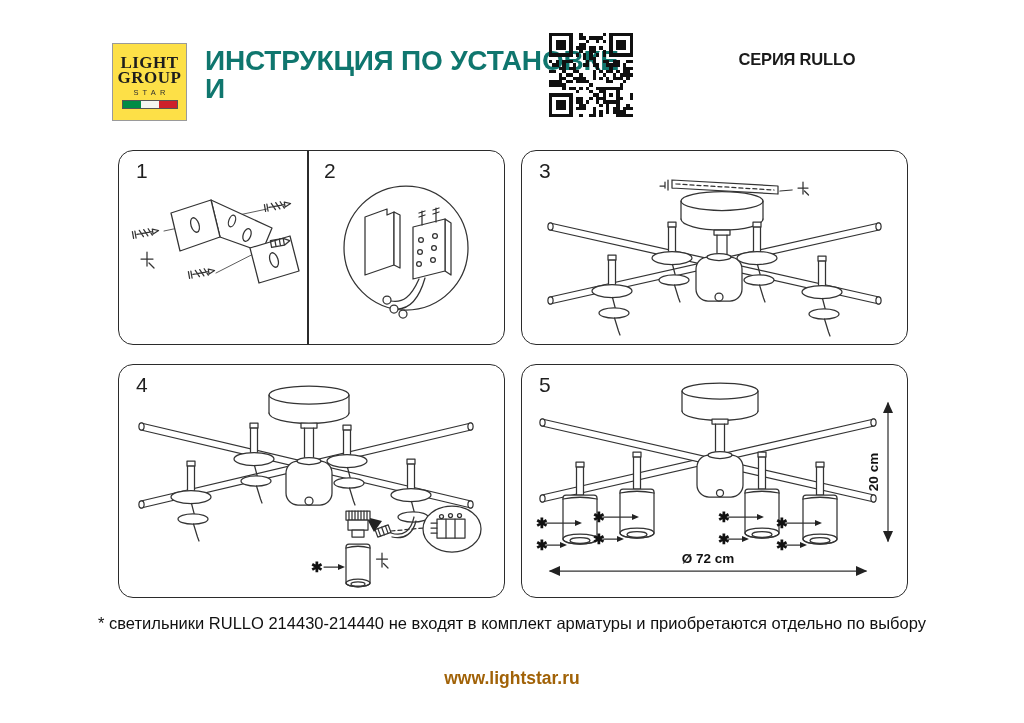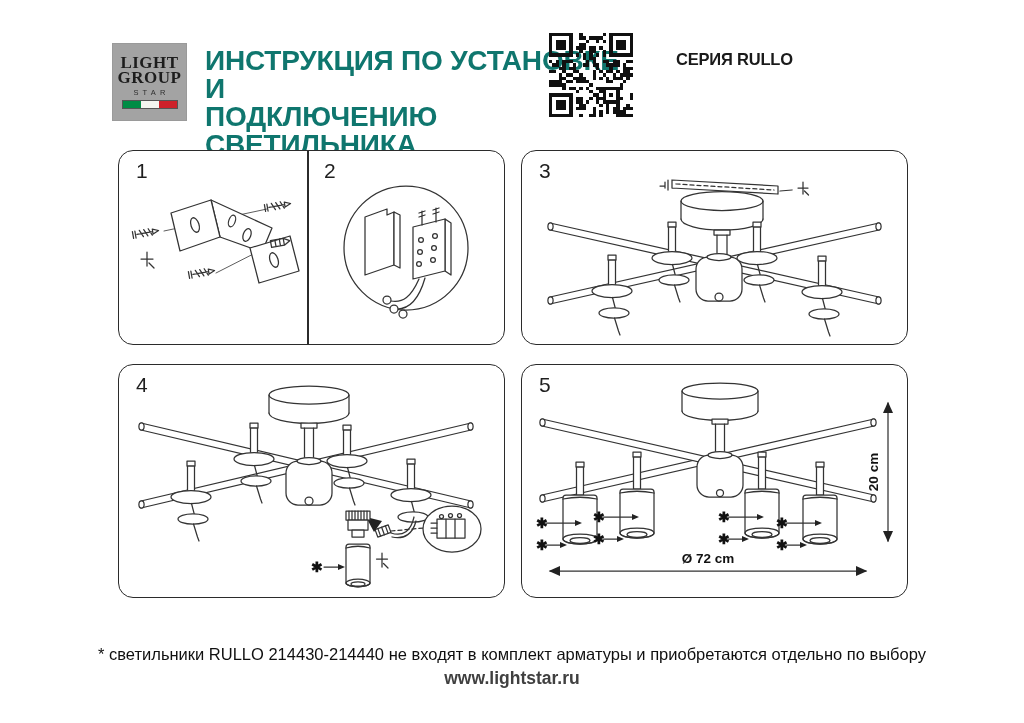--- a/index.html
+++ b/index.html
@@ -1,26 +1,26 @@
 <!DOCTYPE html>
 <html><head>
 <meta charset="utf-8">
 <style>
   html,body{margin:0;padding:0;background:#fff;}
   body{width:1024px;height:723px;position:relative;font-family:"Liberation Sans",sans-serif;color:#1a1a1a;overflow:hidden;}
   .abs{position:absolute;}
   
-  .logo-box{left:112px;top:43px;width:73px;height:76px;border:1px solid #9a9a9a;display:flex;flex-direction:column;align-items:center;justify-content:center;background:#a3a3a3;}
+  .logo-box{left:112px;top:43px;width:73px;height:76px;border:1px solid #9a9a9a;display:flex;flex-direction:column;align-items:center;justify-content:center;background:#fde047;}
   .logo-word{font-family:"Liberation Serif",serif;font-weight:700;font-size:17px;line-height:15px;letter-spacing:.5px;color:#1d1d1d;}
   .logo-group{font-size:7.5px;letter-spacing:4.2px;margin:3px 0 3px 4px;color:#2e2e2e;}
   .logo-flag{width:54px;height:7px;border:1px solid #555;display:flex;}
   .logo-flag span{flex:1;height:100%;}
   .title{left:205px;top:47px;width:420px;font-weight:700;font-size:28px;line-height:28px;letter-spacing:-.2px;color:#0f766e;}
   .qr-wrap{left:549px;top:33px;width:84px;height:84px;}
-  .series-box{left:676px;top:50px;width:242px;text-align:left;}
+  .series-box{left:676px;top:50px;width:242px;text-align:center;}
   .series-label{font-weight:700;font-size:16.5px;letter-spacing:-.2px;}
   .article-label{font-weight:700;font-size:20px;margin-top:11px;letter-spacing:-.2px;}
   
   .panel{position:absolute;border:1.6px solid #2b2b2b;border-radius:15px;background:#fff;}
   .p12{left:118px;top:150px;width:385px;height:193px;}
   .p3{left:521px;top:150px;width:385px;height:193px;}
   .p4{left:118px;top:364px;width:385px;height:232px;}
   .p5{left:521px;top:364px;width:385px;height:232px;}
   .divider{position:absolute;left:188px;top:0;width:1.6px;height:100%;background:#2b2b2b;}
   .pnum{position:absolute;left:17px;top:8px;font-size:21px;font-weight:400;color:#1f1f1f;}
@@ -28,41 +28,40 @@
   .draw{position:absolute;left:0;top:0;}
   
   .ln{fill:none;stroke:#333;stroke-width:1.25;stroke-linecap:round;stroke-linejoin:round;}
   .thin{stroke-width:.8;}
   .wf{fill:#fff;stroke:#333;stroke-width:1.25;stroke-linejoin:round;}
   .blk{fill:#222;stroke:none;}
   .dsh{stroke-dasharray:4 3;}
   .ast{font:700 14px "Liberation Sans",sans-serif;fill:#111;}
   .dim{font:700 13.5px "Liberation Sans",sans-serif;fill:#111;}
   
-  .note{left:0;top:614px;width:1024px;text-align:center;font-size:16.5px;font-weight:400;color:#101010;margin-top:31px;}
-  .site{left:0;top:668px;width:1024px;text-align:center;font-size:17.5px;font-weight:700;color:#404040;}
+  .note{left:0;top:614px;width:1024px;text-align:center;font-size:16.5px;font-weight:400;color:#101010;}
+  .site{left:0;top:668px;width:1024px;text-align:center;font-size:17.5px;font-weight:700;color:#a16207;}
   .qr-svg{shape-rendering:crispEdges;fill:#101010;}
 </style>
 </head>
 <body>
 
 <div class="abs logo-box">
   <div class="logo-word">LIGHT</div>
   <div class="logo-word">GROUP</div>
   <div class="logo-group">STAR</div>
   <div class="logo-flag">
     <span style="background: rgb(0, 140, 69);"></span>
     <span style="background: rgb(244, 245, 240);"></span>
     <span style="background: rgb(205, 33, 42);"></span>
   </div>
 </div>
 
 <div class="abs title">
   <div>ИНСТРУКЦИЯ ПО УСТАНОВКЕ И</div>
-  <div>ПОДКЛЮЧЕНИЮ СВЕТИЛЬНИКА</div>
 </div>
 
 <div class="abs qr-wrap">
   <svg class="qr-svg" width="84" height="84" viewBox="0 0 25 25">
       <rect x="0" y="0" width="1" height="1"></rect>
       <rect x="1" y="0" width="1" height="1"></rect>
       <rect x="2" y="0" width="1" height="1"></rect>
       <rect x="3" y="0" width="1" height="1"></rect>
       <rect x="4" y="0" width="1" height="1"></rect>
       <rect x="5" y="0" width="1" height="1"></rect>

